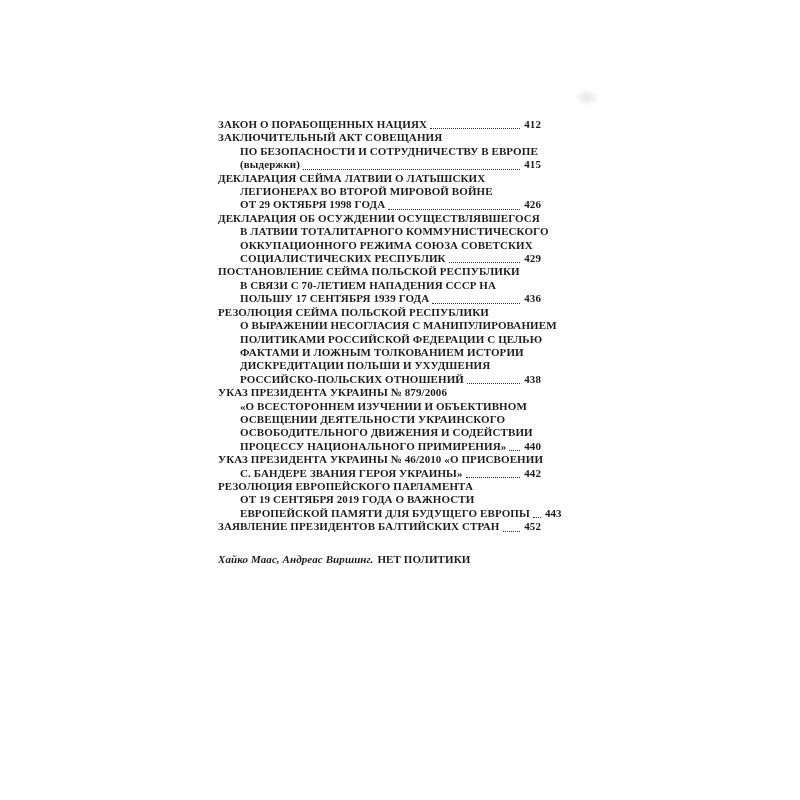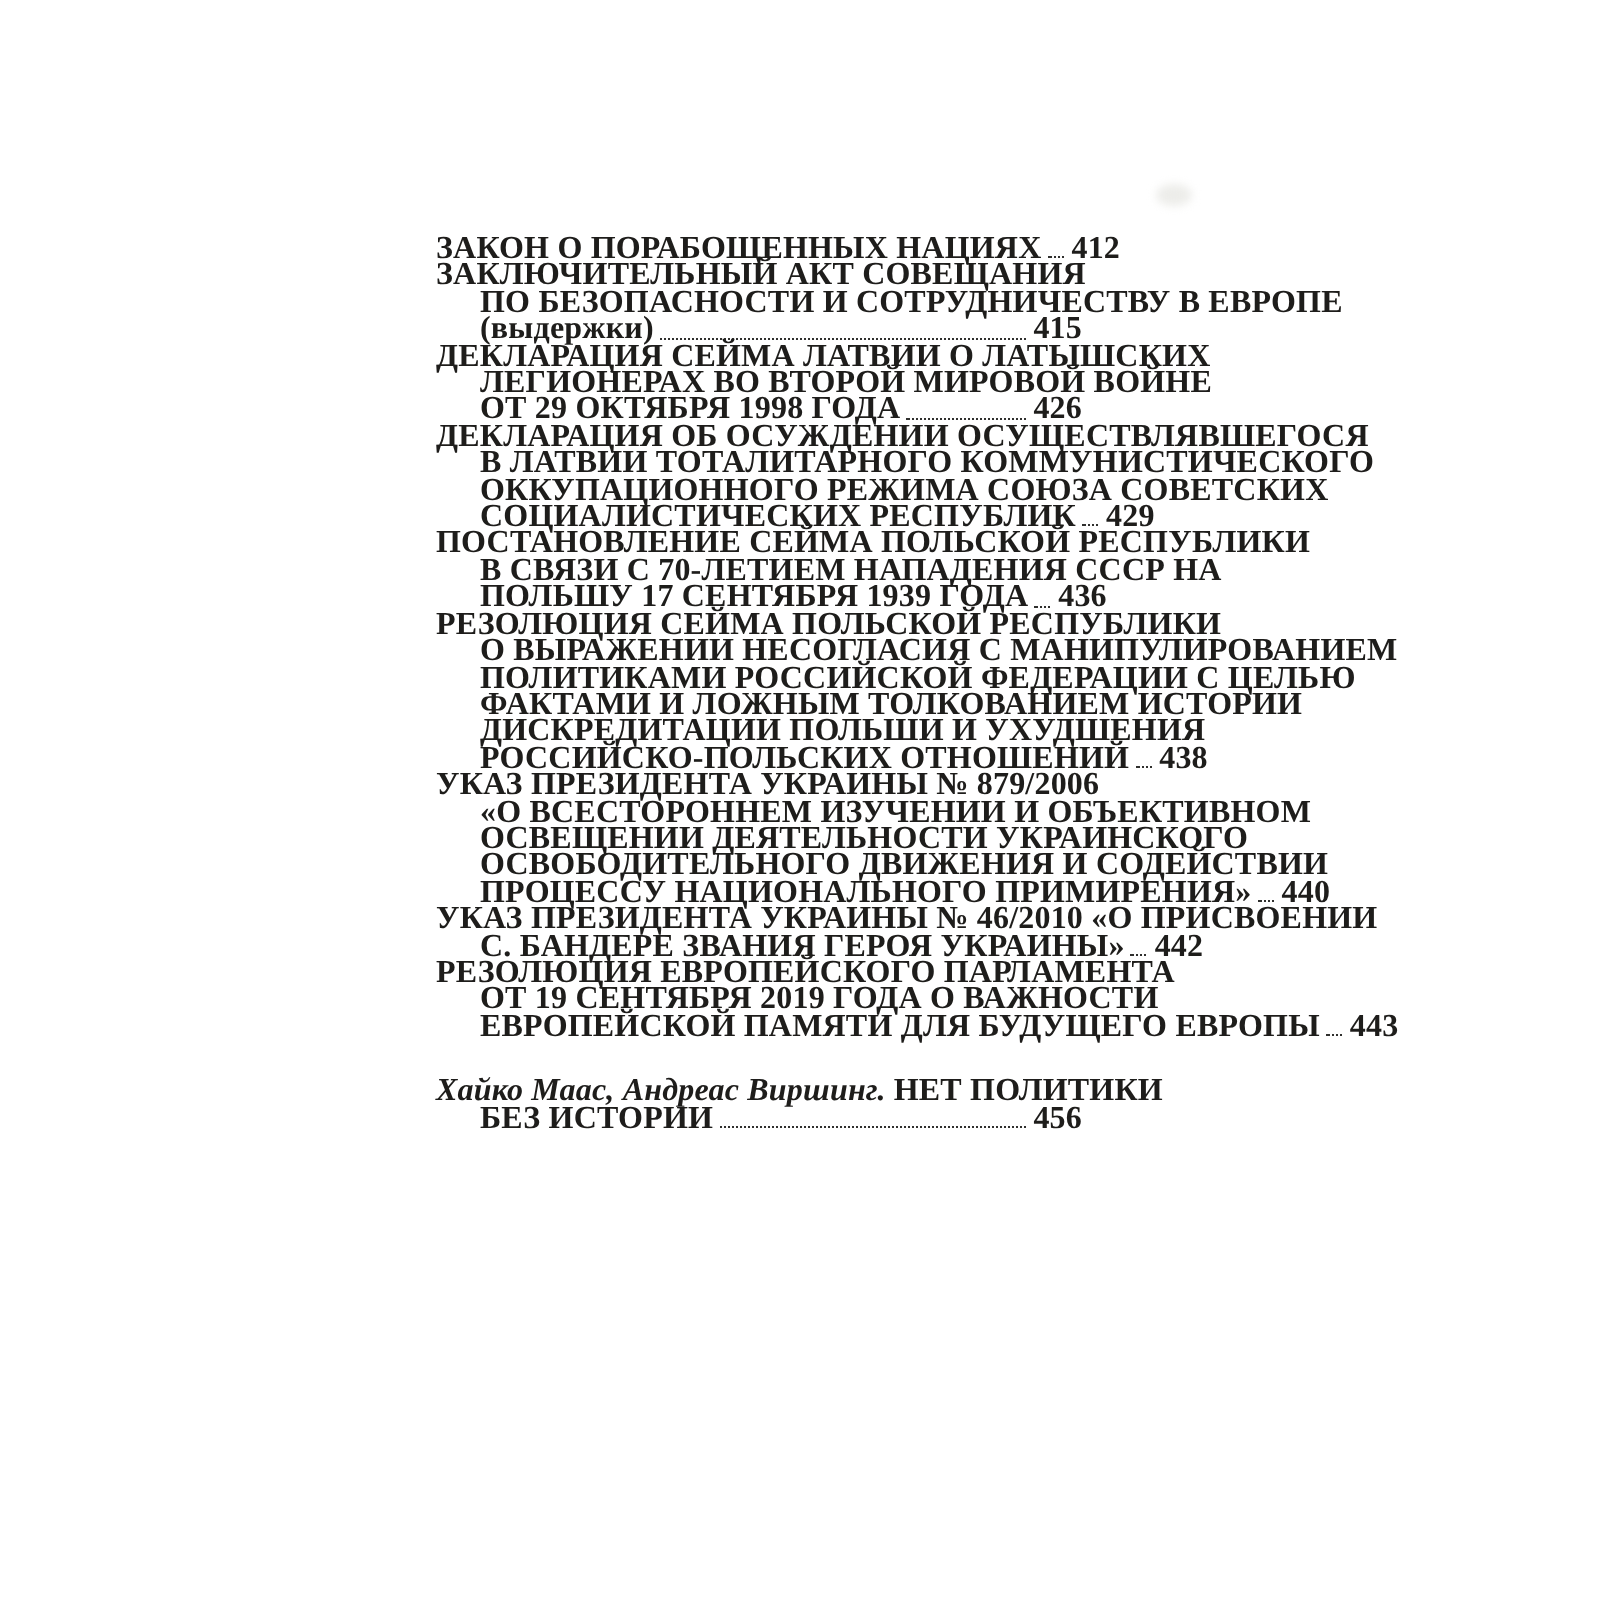--- a/index.html
+++ b/index.html
@@ -24,21 +24,21 @@
     height: 11px;
     background: #ededea;
     border-radius: 50%;
     filter: blur(2px);
   }
   .toc {
     position: absolute;
     left: 218px;
     top: 118px;
     width: 323px;
-    font-size: 16px;
+    font-size: 11px;
     font-weight: 700;
     line-height: 13.4px;
     color: #1e1d1b;
     letter-spacing: 0.1px;
   }
   .toc-entry { margin: 0; }
   .toc-entry.gap-before { margin-top: 19px; }
   .toc-line {
     display: flex;
     white-space: nowrap;
@@ -183,25 +183,27 @@
         </div>
         <div class="toc-line indent">
           <span class="line-text">ОТ 19 СЕНТЯБРЯ 2019 ГОДА О ВАЖНОСТИ</span>
         </div>
         <div class="toc-line indent">
           <span class="line-text">ЕВРОПЕЙСКОЙ ПАМЯТИ ДЛЯ БУДУЩЕГО ЕВРОПЫ</span>
           <span class="leader"></span>
           <span class="page-num">443</span>
         </div>
       </div>
+      <div class="toc-entry">
+        <div class="toc-line">
+          <span class="line-text">ЗАЯВЛЕНИЕ ПРЕЗИДЕНТОВ БАЛТИЙСКИХ СТРАН</span>
+          <span class="leader"></span>
+          <span class="page-num">452</span>
+        </div>
+      </div>
       <div class="toc-entry gap-before">
         <div class="toc-line">
           <span class="author-prefix">Хайко Маас, Андреас Виршинг.</span>
           <span class="line-text">НЕТ ПОЛИТИКИ</span>
-        </div>
-        <div class="toc-line indent">
-          <span class="line-text">БЕЗ ИСТОРИИ</span>
-          <span class="leader"></span>
-          <span class="page-num">456</span>
         </div>
       </div>
     </div>
 </div>
 
 </body></html>

